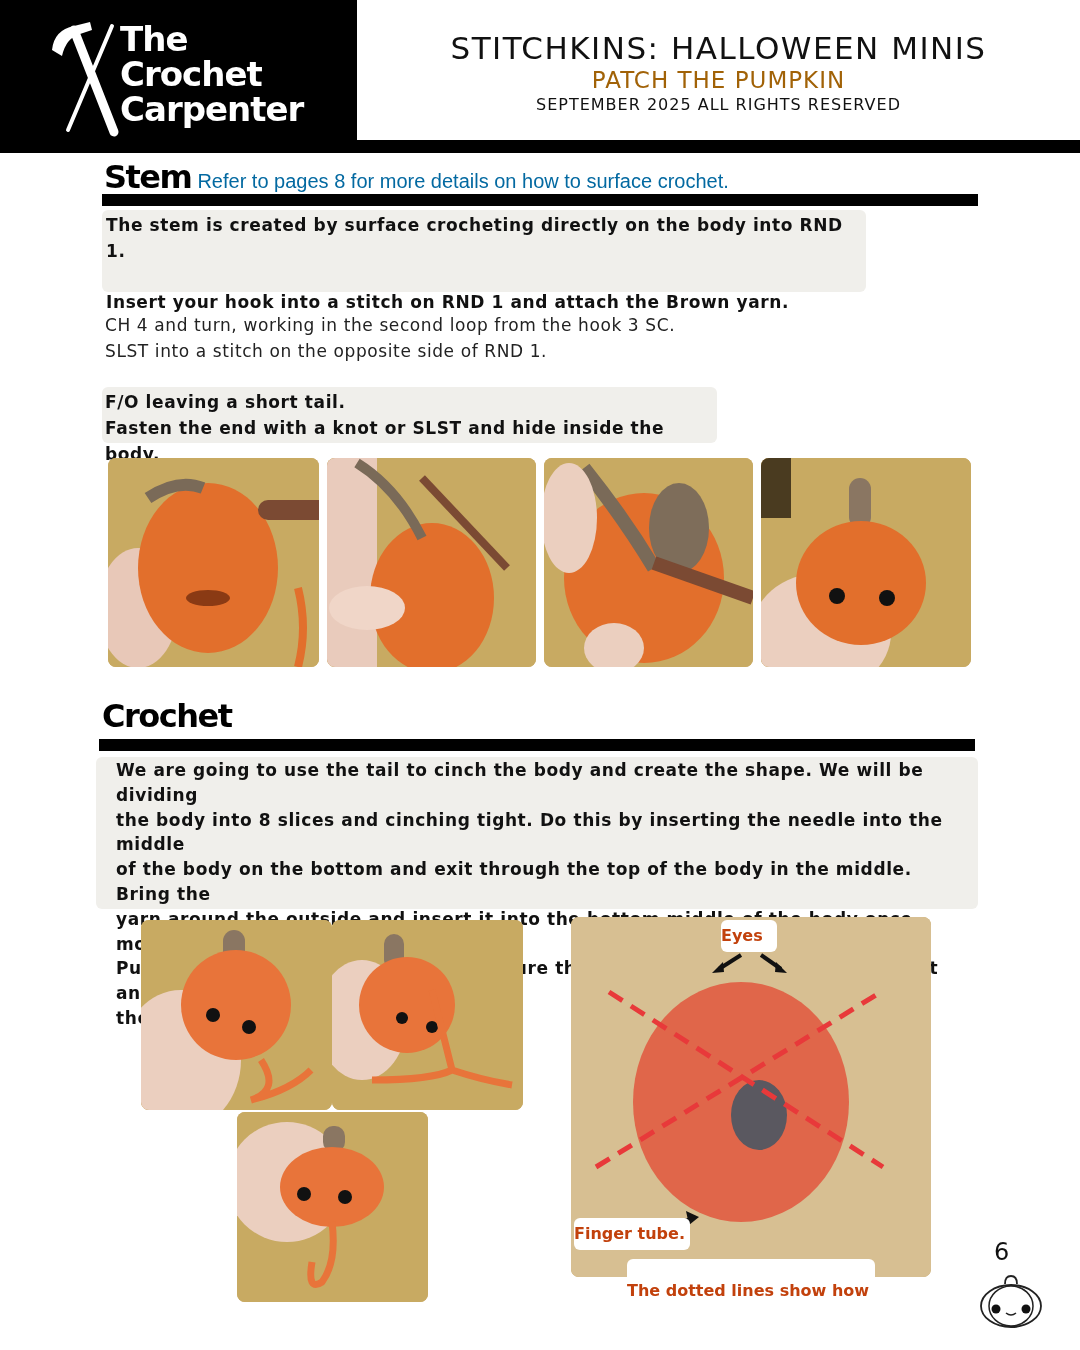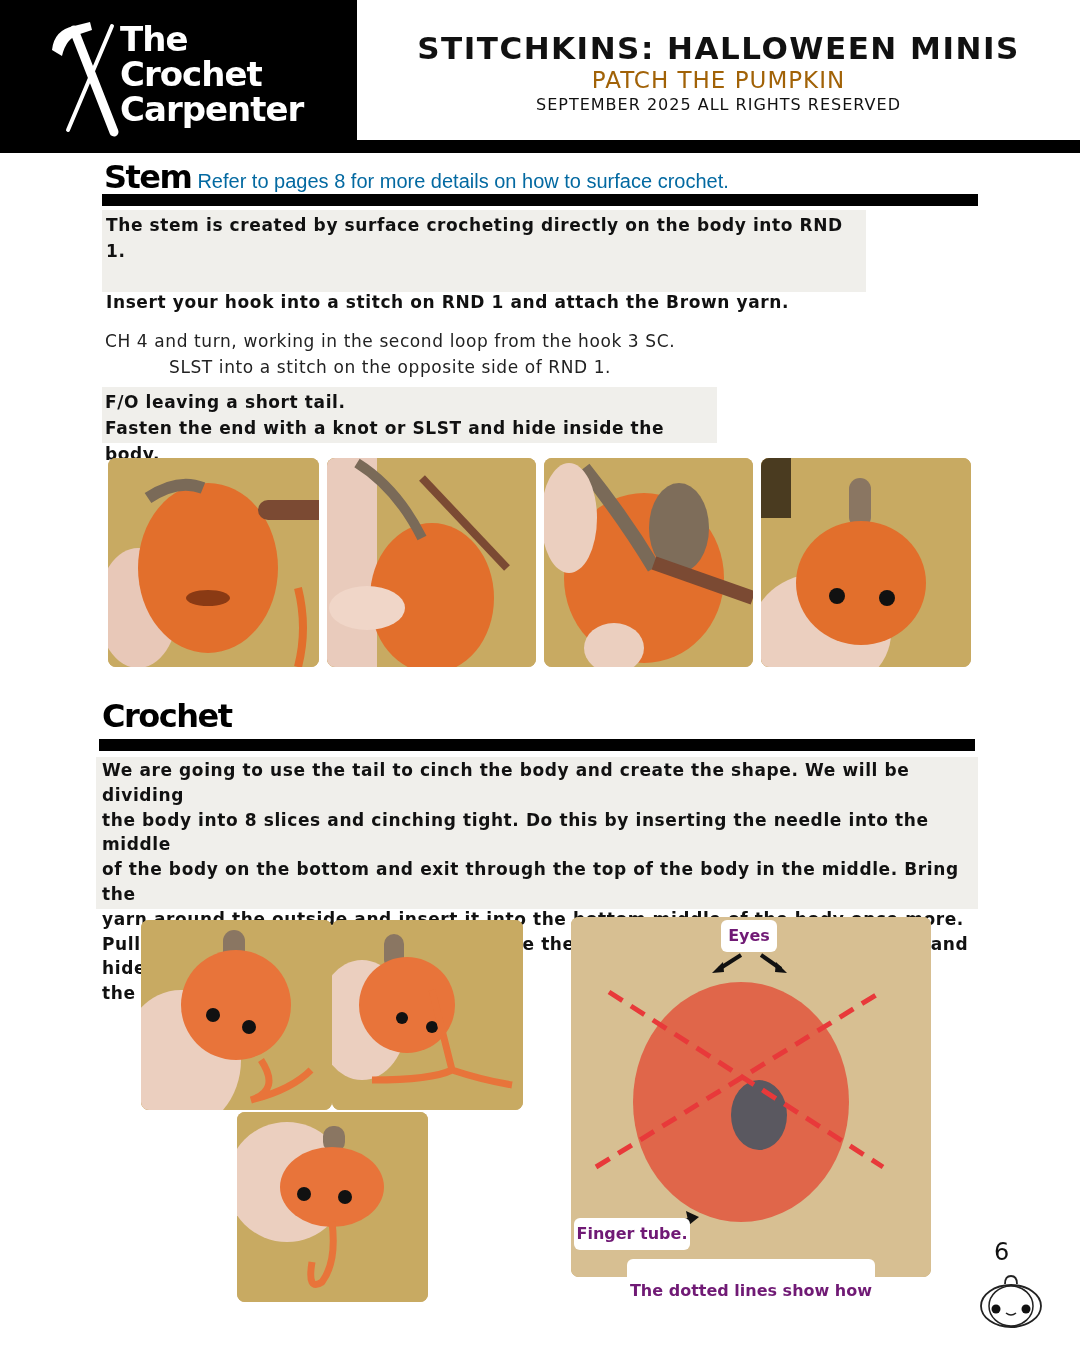--- a/index.html
+++ b/index.html
@@ -4,38 +4,38 @@
 <style>
   * { box-sizing: border-box; margin: 0; padding: 0; }
   html, body { width: 1080px; height: 1350px; background: #ffffff; overflow: hidden; }
   body { position: relative; font-family: "Liberation Sans", sans-serif; color: #111; }
 
   
   .logo-block { position: absolute; left: 0; top: 0; width: 357px; height: 142px; background: #000; }
   .logo-tools { position: absolute; left: 44px; top: 20px; width: 80px; height: 118px; }
   .logo-text { position: absolute; left: 120px; top: 22px; color: #fff; font-family: "DejaVu Sans", sans-serif; font-weight: bold; font-size: 34px; line-height: 35px; letter-spacing: -1px; }
   .header-right { position: absolute; left: 357px; top: 0; width: 723px; height: 142px; text-align: center; }
-  .doc-title { position: absolute; top: 30px; width: 100%; font-family: "DejaVu Sans", sans-serif; font-weight: bold; font-size: 31px; letter-spacing: 1.5px; color: #111; }
+  .doc-title { position: absolute; top: 30px; width: 100%; font-family: "DejaVu Sans", sans-serif; font-weight: normal; font-size: 31px; letter-spacing: 1.5px; color: #111; }
   .doc-subtitle { position: absolute; top: 67px; width: 100%; font-family: "DejaVu Sans", sans-serif; font-size: 23px; letter-spacing: 1px; color: #a16207; }
   .doc-copyright { position: absolute; top: 95px; width: 100%; font-family: "DejaVu Sans", sans-serif; font-size: 16px; letter-spacing: 1px; color: #111; }
   .header-bar { position: absolute; left: 0; top: 140px; width: 1080px; height: 13px; background: #000; }
 
   
   .section-head { position: absolute; display: flex; align-items: baseline; }
   .section-title { font-family: "DejaVu Sans", sans-serif; font-weight: bold; font-size: 32px; letter-spacing: -1.5px; color: #000; }
   .section-note { font-family: "Liberation Sans", sans-serif; font-size: 20px; color: #0369a1; margin-left: 6px; }
   .section-rule { position: absolute; background: #000; height: 12px; }
 
-  .note-box { position: absolute; background: #f0efeb; border-radius: 0; font-family: "DejaVu Sans", sans-serif; font-weight: bold; font-size: 17px; color: #111; letter-spacing: 0.6px; }
+  .note-box { position: absolute; background: #f0efeb; border-radius: 6px; font-family: "DejaVu Sans", sans-serif; font-weight: bold; font-size: 17px; color: #111; letter-spacing: 0.6px; }
   .plain-text { position: absolute; font-family: "DejaVu Sans", sans-serif; font-size: 17px; color: #222; letter-spacing: 0.6px; line-height: 26px; }
 
   .photo { position: absolute; border-radius: 8px; overflow: hidden; background: #c9a864; }
   .photo svg { width: 100%; height: 100%; display: block; }
 
-  .label-chip { position: absolute; background: #fff; border-radius: 6px; font-family: "DejaVu Sans", sans-serif; font-weight: bold; color: #701a75; font-size: 16px; text-align: center; }
+  .label-chip { position: absolute; background: #fff; border-radius: 6px; font-family: "DejaVu Sans", sans-serif; font-weight: bold; color: #c2410c; font-size: 16px; }
 
   .page-number { position: absolute; left: 994px; top: 1238px; font-family: "DejaVu Sans", sans-serif; font-size: 24px; color: #111; }
   .pumpkin-icon { position: absolute; left: 978px; top: 1272px; width: 66px; height: 58px; }
 </style>
 </head>
 <body>
 
 <div class="logo-block">
   <svg class="logo-tools" viewBox="0 0 80 118">
     <path d="M8 30 Q10 10 30 6 L46 2 L48 10 L36 14 Q22 18 18 36 Z" fill="#fff"></path>
@@ -59,21 +59,21 @@
   <span class="section-title">Stem</span>
   <span class="section-note">Refer to pages 8 for more details on how to surface crochet.</span>
 </div>
 <div class="section-rule" style="left:102px; top:194px; width:876px;"></div>
 
 <div class="note-box" style="left:102px; top:210px; width:764px; height:82px; padding:2px 4px;">
   <div style="line-height:26px;">The stem is created by surface crocheting directly on the body into RND 1.</div>
   <div style="line-height:26px; margin-top:25px;">Insert your hook into a stitch on RND 1 and attach the Brown yarn.</div>
 </div>
 
-<div class="plain-text" style="left:105px; top:328px;text-align:center;">
+<div class="plain-text" style="left:105px; top:312px;">
   <div>CH 4 and turn, working in the second loop from the hook 3 SC.</div>
   <div>SLST into a stitch on the opposite side of RND 1.</div>
 </div>
 
 <div class="note-box" style="left:102px; top:387px; width:615px; height:56px; padding:2px 3px; line-height:26px;">
   <div>F/O leaving a short tail.</div>
   <div>Fasten the end with a knot or SLST and hide inside the body.</div>
 </div>
 
 <div class="photo" style="left:108px; top:458px; width:211px; height:209px;">
@@ -118,21 +118,21 @@
     <circle cx="76" cy="138" r="8" fill="#111"></circle>
     <circle cx="126" cy="140" r="8" fill="#111"></circle>
   </svg>
 </div>
 
 <div class="section-head" style="left:102px; top:697px;">
   <span class="section-title">Crochet</span>
 </div>
 <div class="section-rule" style="left:99px; top:739px; width:876px;"></div>
 
-<div class="note-box" style="left:96px; top:757px; width:882px; height:152px; padding:1px 6px; line-height:24.8px;">
+<div class="note-box" style="left:96px; top:757px; width:882px; height:152px; padding:1px 20px; line-height:24.8px;">
   <div>We are going to use the tail to cinch the body and create the shape. We will be dividing</div>
   <div>the body into 8 slices and cinching tight. Do this by inserting the needle into the middle</div>
   <div>of the body on the bottom and exit through the top of the body in the middle. Bring the</div>
   <div>yarn around the outside and insert it into the bottom middle of the body once more.</div>
   <div>Pull tight. Do this 4 times and then secure the end with a surface SLST or a knot and hide</div>
   <div>the end inside the body.</div>
 </div>
 
 <div class="photo" style="left:141px; top:920px; width:191px; height:190px;">
   <svg viewBox="0 0 191 190" preserveAspectRatio="none">

